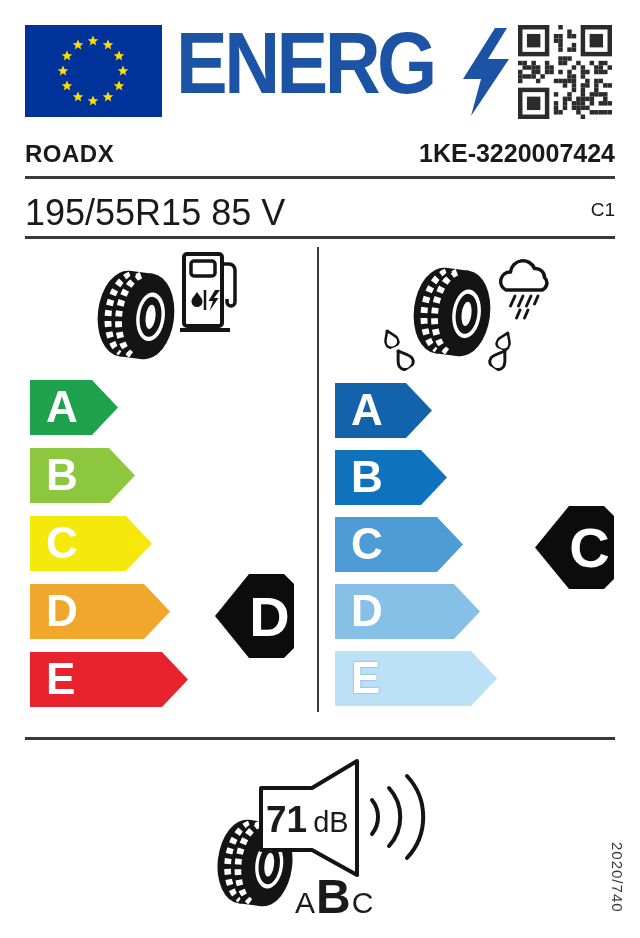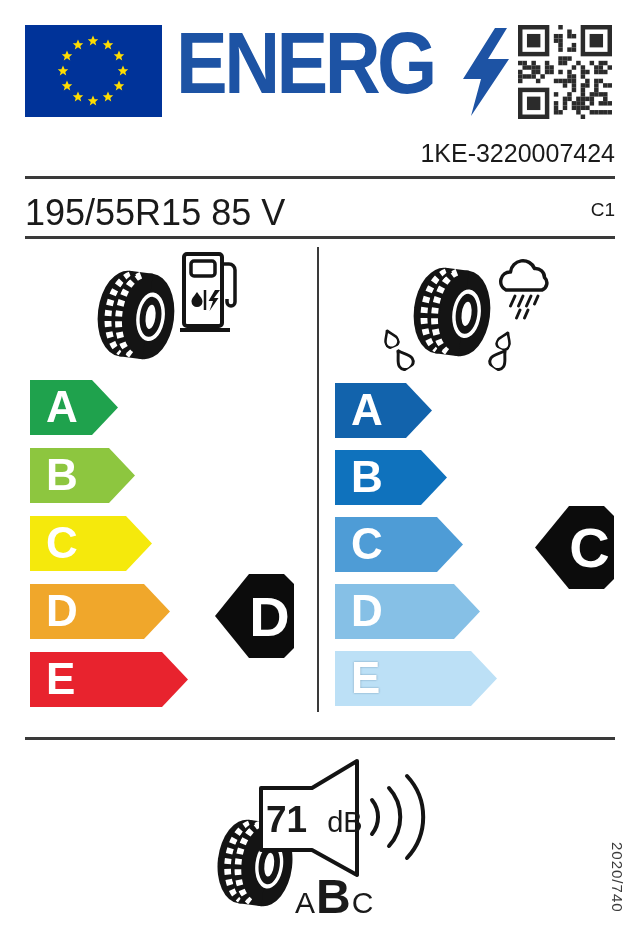--- a/index.html
+++ b/index.html
@@ -10,21 +10,21 @@
   .abs{position:absolute;}
 
   
   #wordmark{
     left:176px;top:20px;font-size:88px;line-height:86px;font-weight:700;
     letter-spacing:-4px;transform:scaleX(.88);transform-origin:left top;white-space:nowrap;
   }
   
   .rule{left:25px;width:590px;height:3px;background:#3a3a3a;}
   #brand-name{left:25px;top:140px;font-size:24px;font-weight:700;letter-spacing:.5px;}
-  #type-id{right:25px;top:139px;font-size:25px;}
+  #type-id{right:25px;top:139px;font-size:25px;font-weight:bold;}
   #tyre-size{left:25px;top:192px;font-size:36px;}
   #tyre-class{right:25px;top:199px;font-size:19px;}
 
   
   #divider{left:317px;top:247px;width:2px;height:465px;background:#3a3a3a;}
 
   
   .arrow{
     height:55px;position:relative;
     clip-path:polygon(0 0, calc(100% - 26px) 0, 100% 50%, calc(100% - 26px) 100%, 0 100%);
@@ -35,21 +35,21 @@
   }
   .arrow .lt.soft{text-shadow:0 0 2px rgba(90,130,160,.85);}
 
   .indicator{
     background:#0c0c0c;color:#fff;display:flex;align-items:center;justify-content:center;
     padding-left:30px;box-sizing:border-box;font-size:56px;font-weight:700;
     clip-path:polygon(0 50%, 34px 0, calc(100% - 10px) 0, 100% 12%, 100% 88%, calc(100% - 10px) 100%, 34px 100%);
   }
 
   
-  #noise-db{left:266px;top:799px;display:flex;align-items:baseline;gap:20px;z-index:5;}
+  #noise-db{left:266px;top:799px;display:flex;align-items:baseline;gap:6px;z-index:5;}
   #noise-db .v{font-size:37px;font-weight:700;}
   #noise-db .u{font-size:29px;text-align:right;}
   #noise-abc{left:295px;top:869px;display:flex;align-items:baseline;z-index:5;letter-spacing:1px;}
   #noise-abc .s{font-size:30px;}
   #noise-abc .big{font-size:48px;font-weight:700;}
 
   #regulation{
     right:14px;top:842px;font-size:15px;color:#3c3c3c;letter-spacing:1px;
     writing-mode:vertical-rl;
   }
@@ -224,20 +224,21 @@
       <rect x="40.285714285714285" y="85.04761904761905" width="4.476190476190476" height="4.476190476190476" fill="#2b2b2b"></rect>
       <rect x="58.19047619047619" y="85.04761904761905" width="4.476190476190476" height="4.476190476190476" fill="#2b2b2b"></rect>
       <rect x="71.61904761904762" y="85.04761904761905" width="4.476190476190476" height="4.476190476190476" fill="#2b2b2b"></rect>
       <rect x="76.0952380952381" y="85.04761904761905" width="4.476190476190476" height="4.476190476190476" fill="#2b2b2b"></rect>
       <rect x="80.57142857142857" y="85.04761904761905" width="4.476190476190476" height="4.476190476190476" fill="#2b2b2b"></rect>
       <rect x="85.04761904761905" y="85.04761904761905" width="4.476190476190476" height="4.476190476190476" fill="#2b2b2b"></rect>
       <rect x="89.52380952380952" y="85.04761904761905" width="4.476190476190476" height="4.476190476190476" fill="#2b2b2b"></rect>
       <rect x="62.66666666666667" y="89.52380952380952" width="4.476190476190476" height="4.476190476190476" fill="#2b2b2b"></rect>
     </svg>
 
+  <div id="brand-name" class="abs">ROADX</div>
   <div id="type-id" class="abs">1KE-3220007424</div>
   <div class="rule abs" style="top:176px"></div>
 
   <div id="tyre-size" class="abs">195/55R15 85 V</div>
   <div id="tyre-class" class="abs">C1</div>
   <div class="rule abs" style="top:236px"></div>
 
   <div id="divider" class="abs"></div>
 
   <svg class="abs" style="left:92px;top:265px" width="88" height="100">

